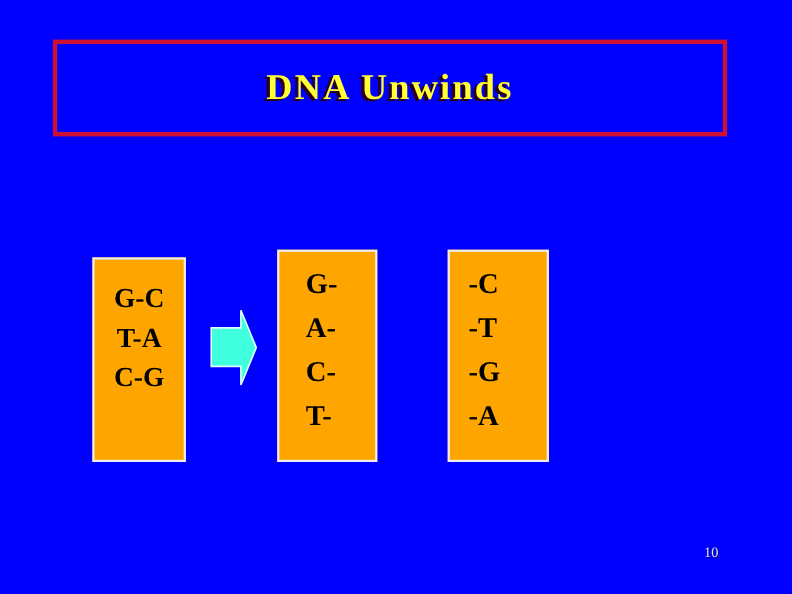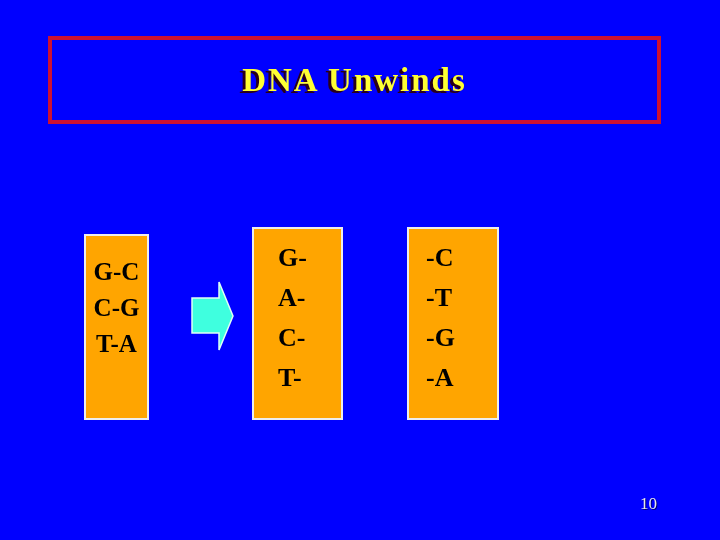--- a/index.html
+++ b/index.html
@@ -43,21 +43,21 @@
     color: #000000;
     font-weight: bold;
     font-size: 25px;
   }
   .base-box .line {
     white-space: pre;
   }
   .box-paired {
     left: 84px;
     top: 234px;
-    width: 65px;
+    width: 85px;
     height: 186px;
     text-align: center;
     padding-top: 18px;
   }
   .box-paired .line {
     line-height: 36px;
     height: 36px;
   }
   .box-left-strand {
     left: 252px;
@@ -87,37 +87,37 @@
     left: 191px;
     top: 281px;
     width: 43px;
     height: 70px;
   }
   .page-number {
     position: absolute;
     left: 640px;
     top: 494px;
     color: #E8E8E8;
-    font-size: 17px;
+    font-size: 13px;
     text-shadow: 1px 1px 0 rgba(0, 0, 0, 0.55);
   }
 </style>
 </head>
 <body>
 
 <div class="slide">
 
   <div class="title-box">
     <span class="title-text">DNA Unwinds</span>
   </div>
 
   <div class="base-box box-paired">
     <div class="line">G-C</div>
+    <div class="line">T-A</div>
     <div class="line">C-G</div>
-    <div class="line">T-A</div>
   </div>
 
   <div class="arrow-wrap">
     <svg width="43" height="70" viewBox="0 0 43 70" xmlns="http://www.w3.org/2000/svg">
       <polygon points="1,17 28,17 28,1 42,35 28,69 28,52 1,52" stroke="#DFFFF6" stroke-width="1.5" stroke-linejoin="miter" fill="#3FFFDF"></polygon>
     </svg>
   </div>
 
   <div class="base-box box-left-strand">
     <div class="line">G-</div>

